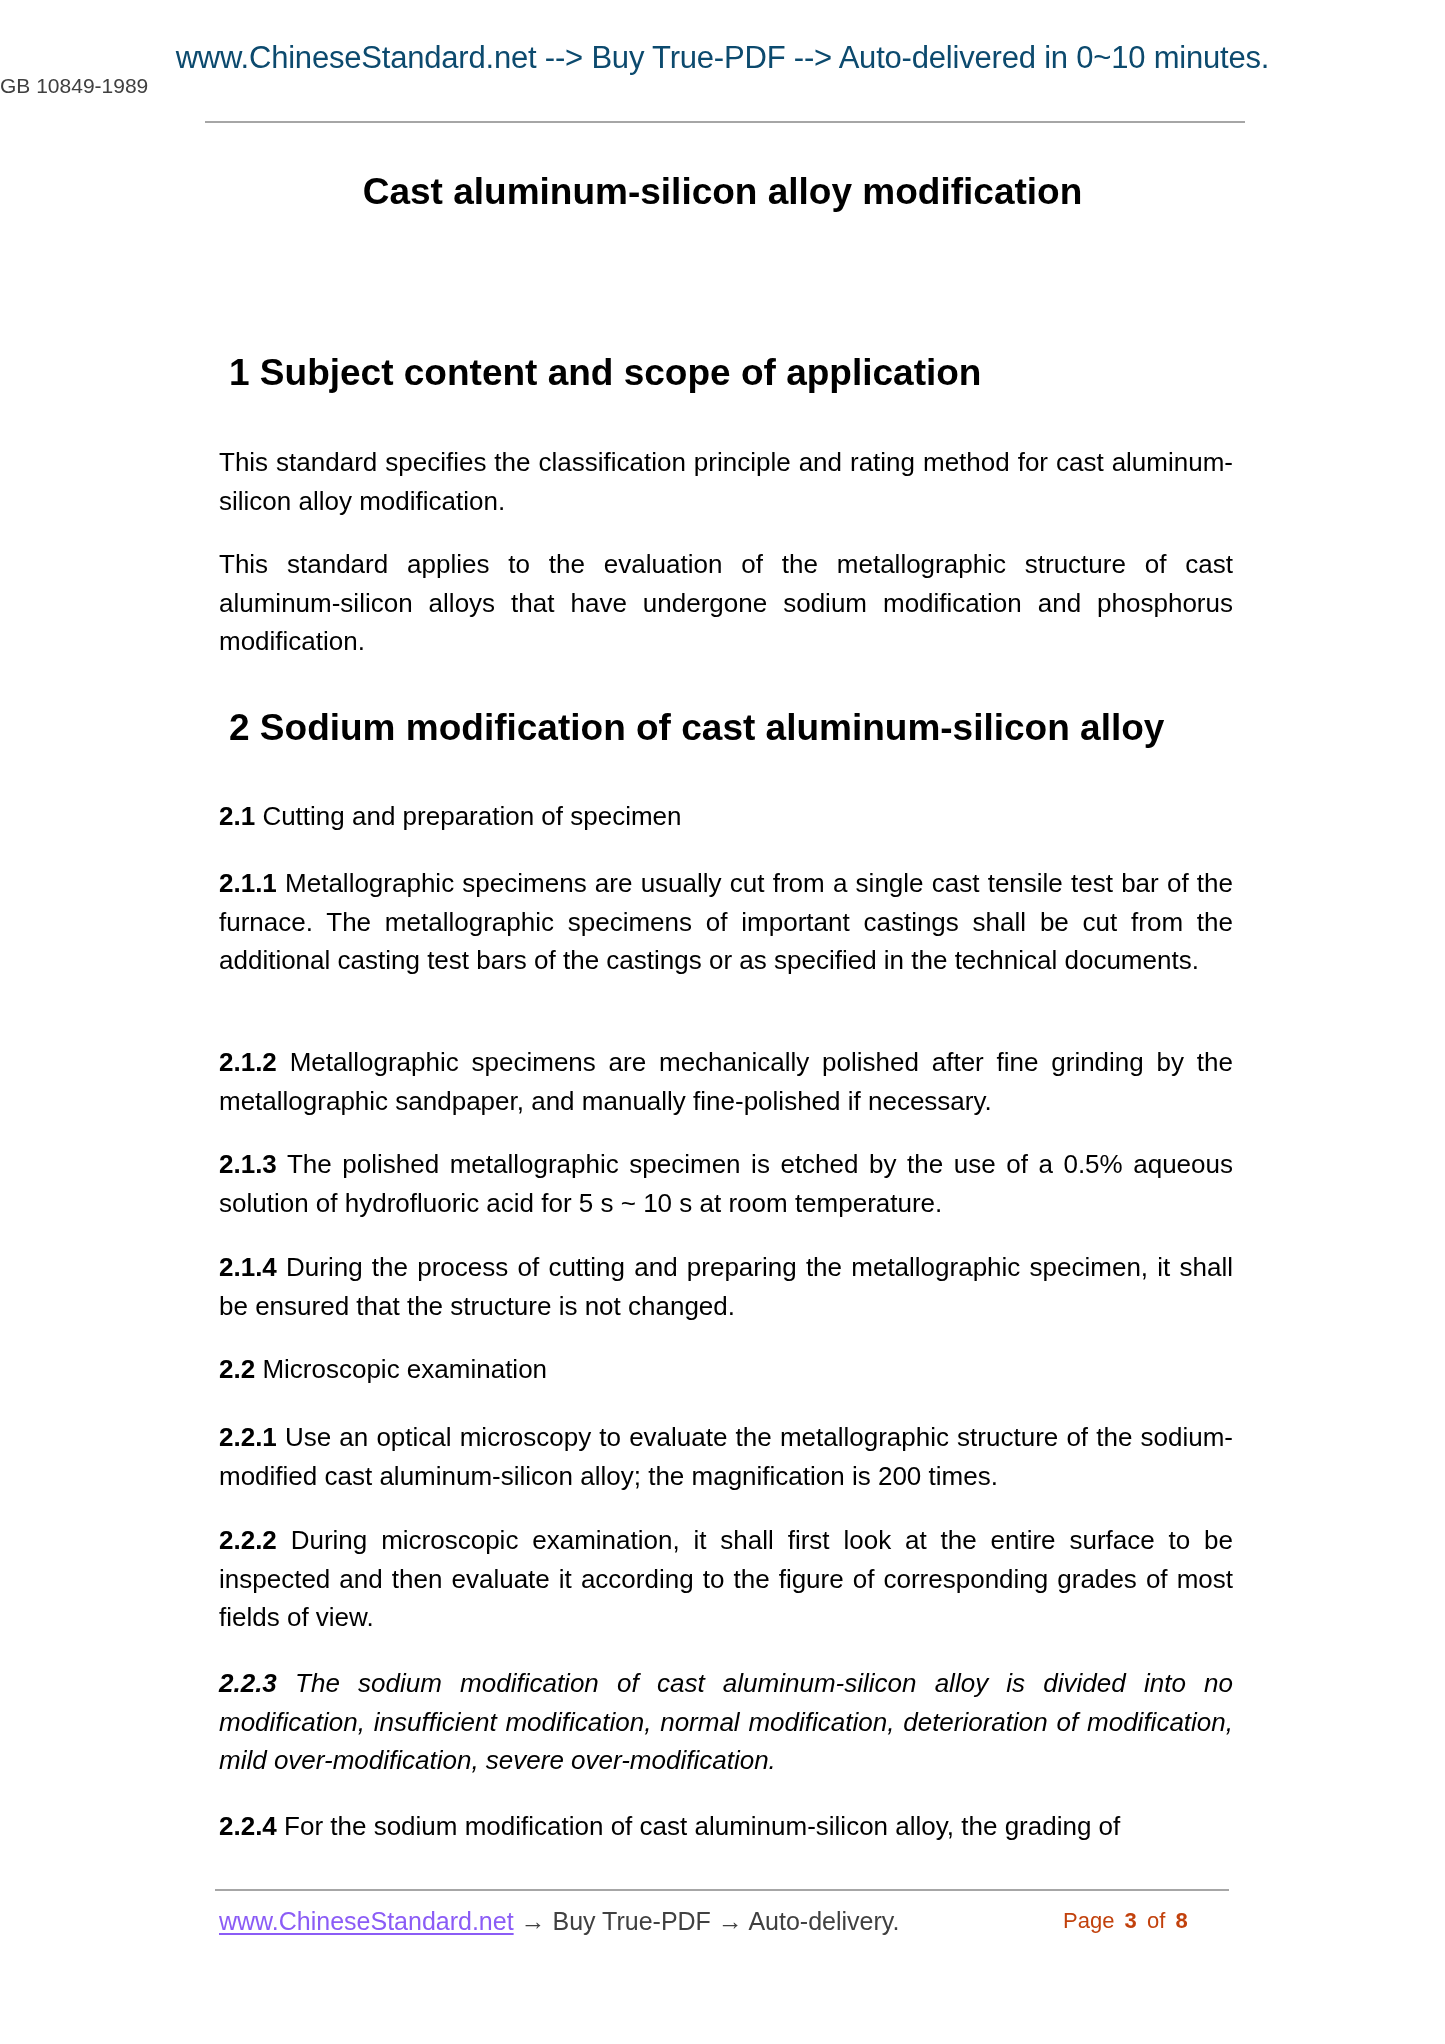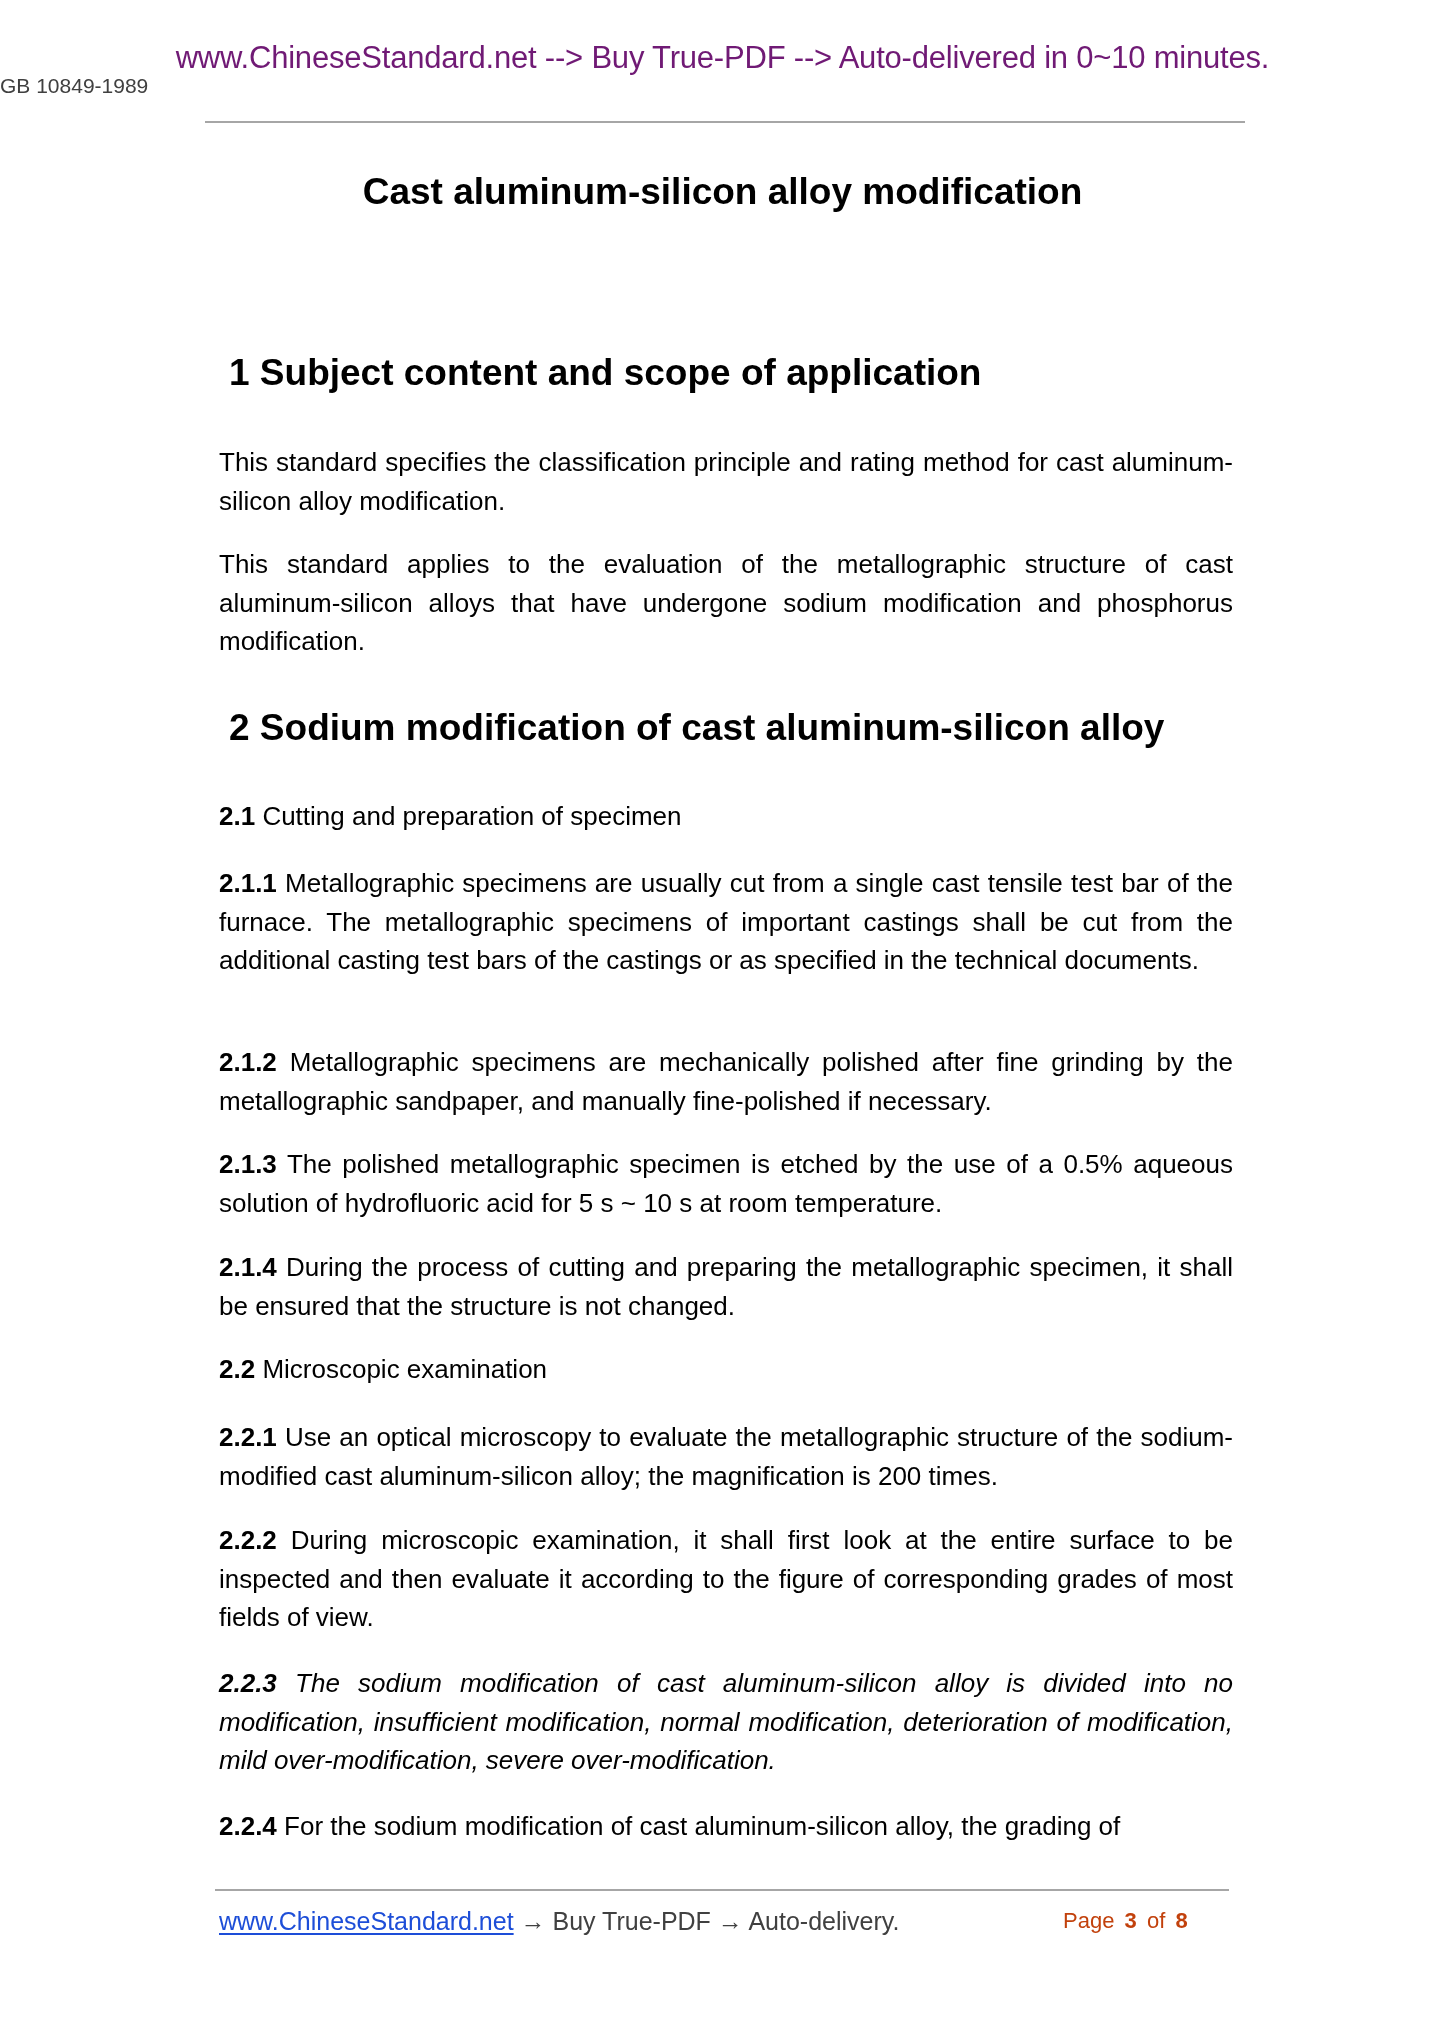--- a/index.html
+++ b/index.html
@@ -15,21 +15,21 @@
       font-family: "Liberation Sans", sans-serif;
       color: #000;
     }
     .header-banner {
       position: absolute;
       top: 40px;
       left: 0;
       width: 1445px;
       text-align: center;
       font-size: 31px;
-      color: #701a75;
+      color: #0c4a6e;
       letter-spacing: -0.2px;
       line-height: 36px;
     }
     .header-code {
       position: absolute;
       top: 74px;
       left: 0;
       width: 1445px;
       font-size: 21px;
       color: #404040;
@@ -91,21 +91,21 @@
     .footer-left {
       position: absolute;
       top: 1906px;
       left: 219px;
       font-size: 25px;
       color: #404040;
       line-height: 30px;
       white-space: nowrap;
     }
     .footer-left a {
-      color: #1d4ed8;
+      color: #8b5cf6;
       text-decoration: underline;
       text-underline-offset: 3px;
     }
     .footer-right {
       position: absolute;
       top: 1906px;
       left: 1063px;
       font-size: 22px;
       color: #c2410c;
       line-height: 30px;

